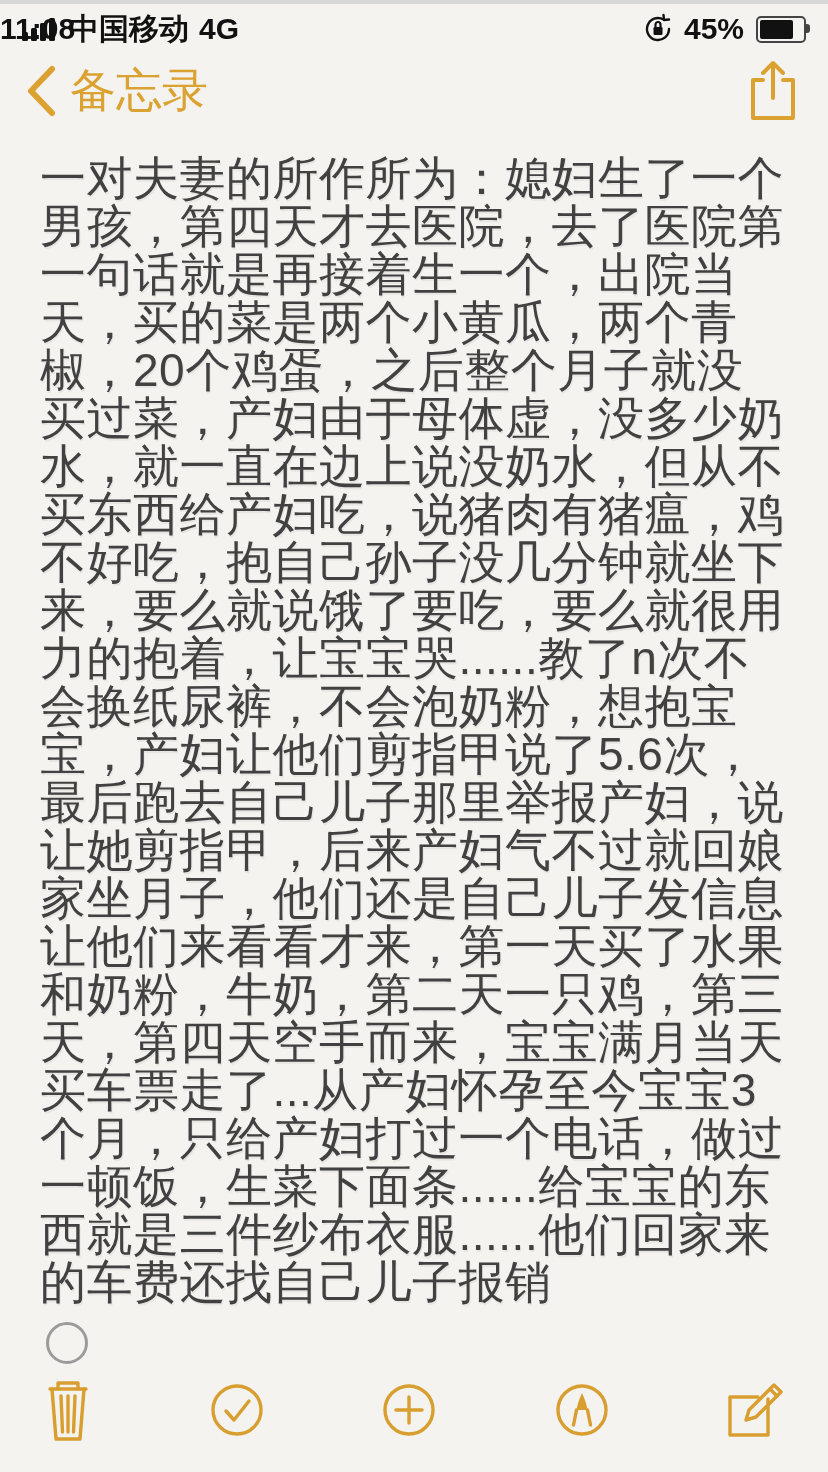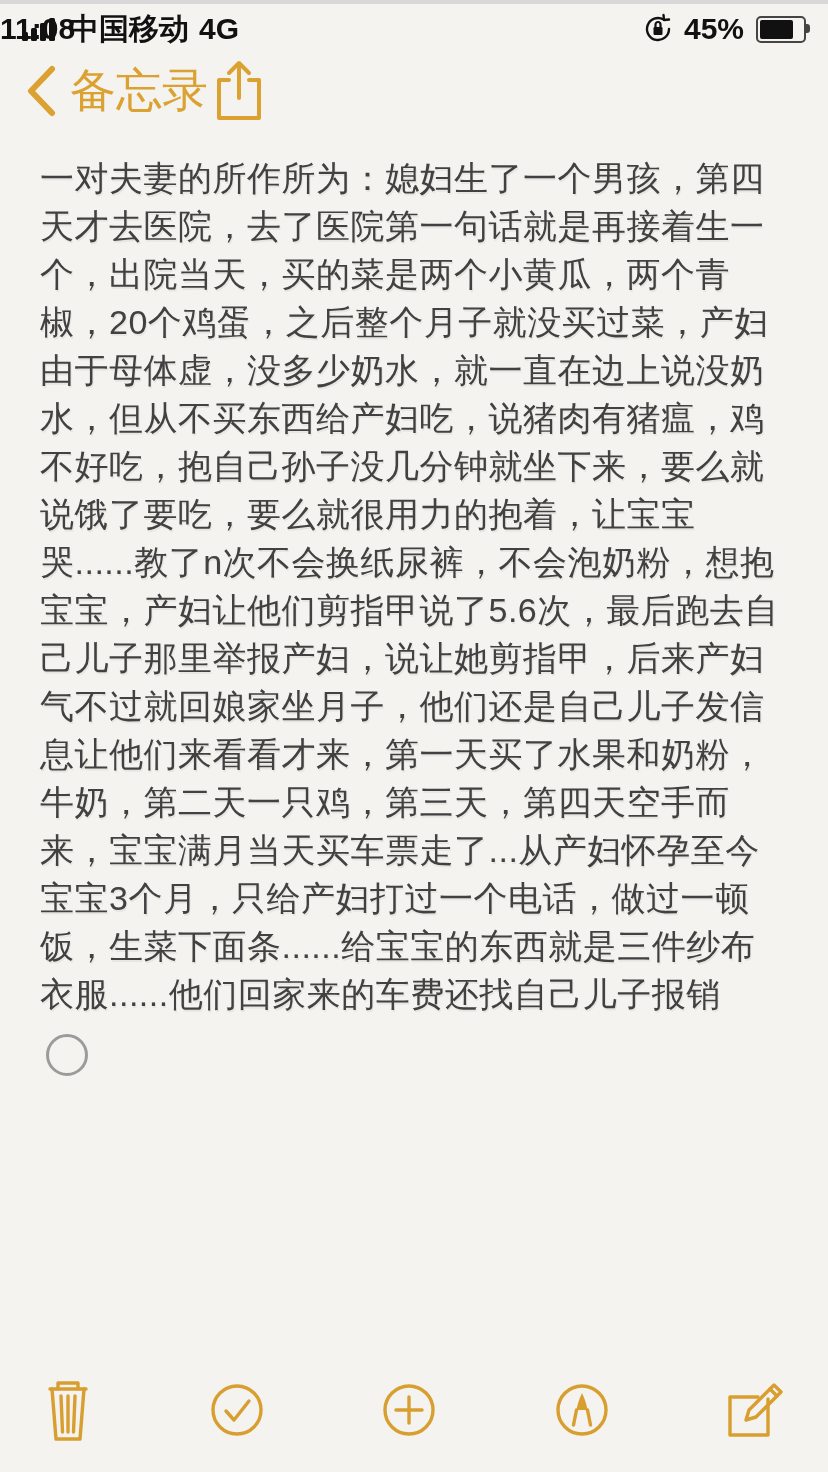--- a/index.html
+++ b/index.html
@@ -31,38 +31,38 @@
   .signal i:nth-child(1){height:9px;}
   .signal i:nth-child(2){height:13px;}
   .signal i:nth-child(3){height:18px;}
   .signal i:nth-child(4){height:23px;}
   .battery{position:relative;width:46px;height:23px;border:2px solid #444;border-radius:5px;margin-left:2px;}
   .battery .fill{position:absolute;left:2px;top:2px;bottom:2px;width:72%;background:#111;border-radius:2px;}
   .battery .nub{position:absolute;right:-6px;top:6px;width:4px;height:9px;background:#444;border-radius:0 3px 3px 0;}
   
   .nav-bar{
     position:absolute;top:48px;left:0;right:0;height:78px;
-    display:flex;align-items:center;
+    display:flex;align-items:center;justify-content:space-between;
     padding:0 24px;box-sizing:border-box;
   }
   .back-button{
     display:flex;align-items:center;gap:12px;
     background:none;border:none;padding:0;cursor:pointer;
     color:#dba232;font-size:46px;font-weight:500;
     font-family:inherit;
   }
   .icon-button{background:none;border:none;padding:0;cursor:pointer;line-height:0;}
   
   .note-body{
     position:absolute;top:150px;left:0;right:0;
     padding:0 40px;box-sizing:border-box;
   }
   .note-text{
     margin:0;
-    font-size:34px;line-height:48px;
+    font-size:46px;line-height:48px;
     color:#414141;
     letter-spacing:.5px;
     text-shadow:1px 1.5px 0 rgba(190,190,190,.25);
     word-break:break-all;
   }
   .empty-circle{
     display:block;width:42px;height:42px;margin:16px 0 0 6px;
     border:3px solid #9b9b9b;border-radius:50%;
     background:transparent;cursor:pointer;padding:0;
   }

